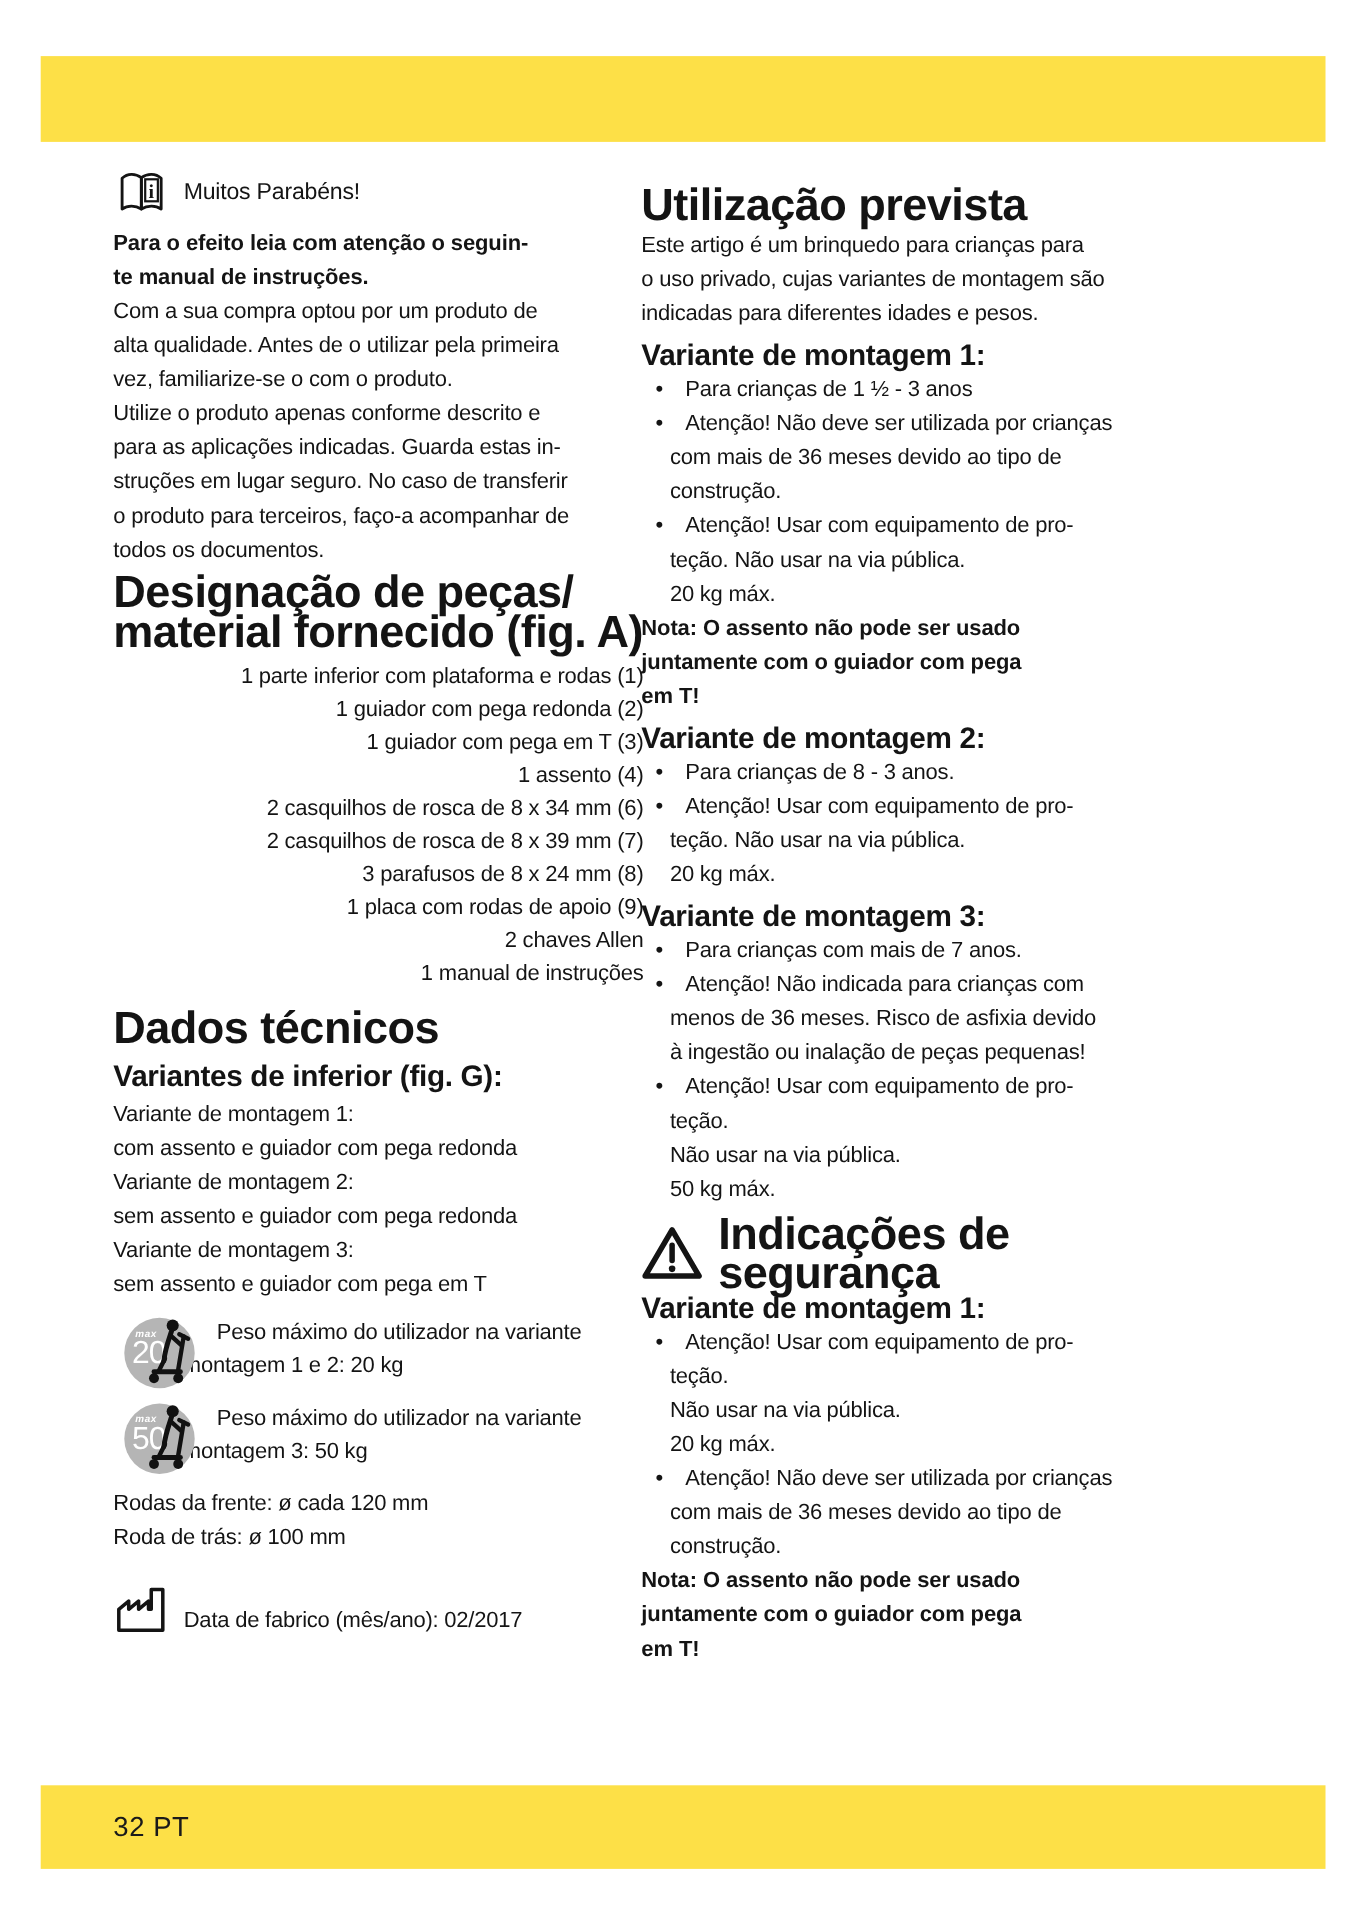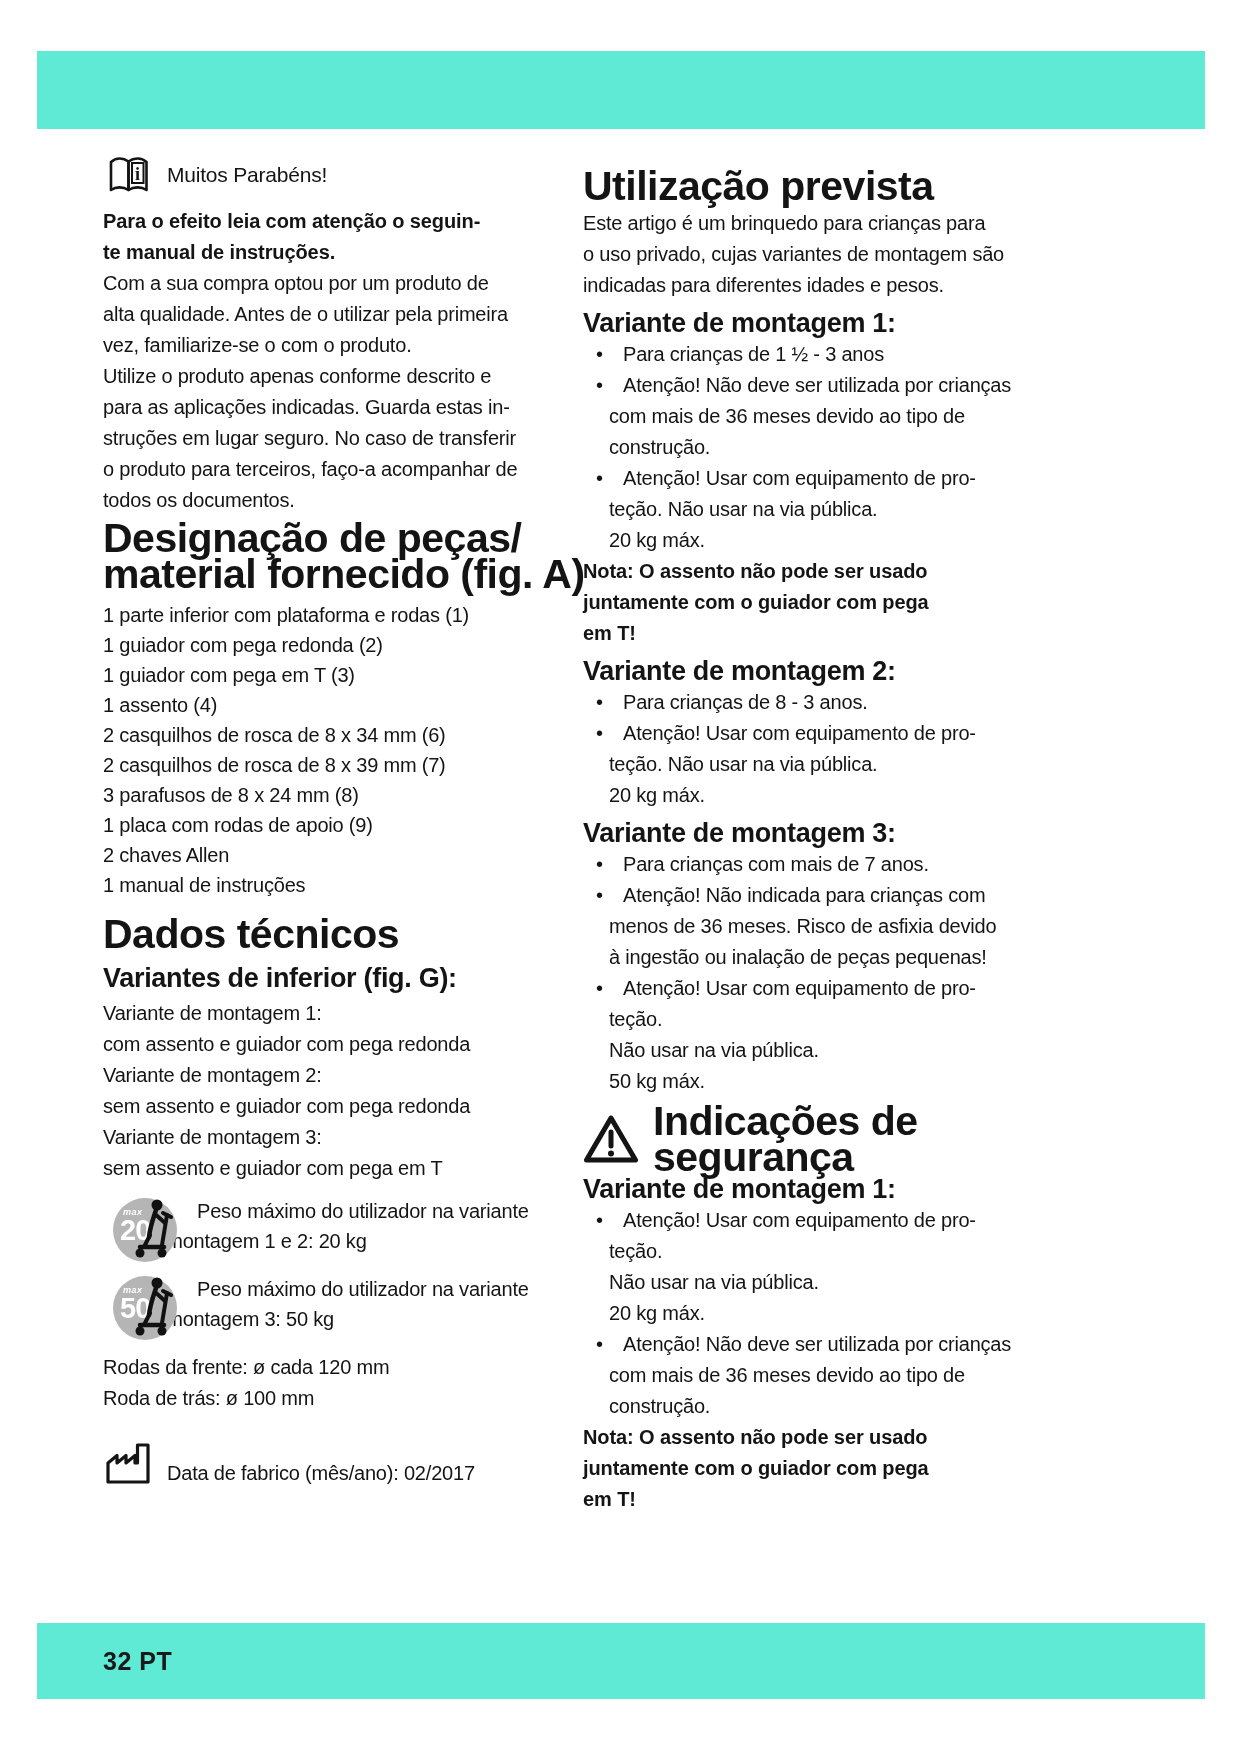--- a/index.html
+++ b/index.html
@@ -4,21 +4,21 @@
 <style>
   html,body { margin:0; padding:0; background:#ffffff; }
   .page {
     position:relative;
     width:1241px; height:1754px;
     background:#ffffff;
     font-family:"Liberation Sans", sans-serif;
     color:#141414;
     overflow:hidden;
   }
-  .bar { position:absolute; left:37px; width:1168px; background:#5eead4;font-weight:bold; }
+  .bar { position:absolute; left:37px; width:1168px; background:#fde047; }
   .bar.header { top:51px; height:78px; }
   .bar.footer { top:1623px; height:76px; display:flex; align-items:center; }
   .footer-label { font-size:25px; color:#1a1a1a; padding-left:66px; letter-spacing:0.5px; }
 
   .col { position:absolute; top:150px; }
   .col-left  { left:103px; width:482px; }
   .col-right { left:583px; width:452px; top:168px; }
 
   p, h1, h2, ul { margin:0; padding:0; }
   .body-text {
@@ -29,38 +29,38 @@
   h1 {
     font-size:41px; line-height:36px; font-weight:700; letter-spacing:-0.5px;
     white-space:pre-line;
   }
   h2 { font-size:27px; line-height:32px; font-weight:700; letter-spacing:-0.3px; }
 
   .intro-row { display:flex; align-items:center; gap:12px; margin-bottom:6px; height:50px; }
   .greeting { font-size:21px; letter-spacing:-0.2px; }
 
   .h1-parts { margin-top:4px; margin-bottom:8px; }
-  .plain-list { list-style:none; }
+  .plain-list { list-style:none;text-align:right; }
   .plain-list li { font-size:20px; line-height:30px; letter-spacing:-0.2px; }
   .h1-tech { margin-top:16px; margin-bottom:10px; }
   .h2-variants { margin-bottom:4px; }
 
   .badge-row { position:relative; margin-top:12px; min-height:66px; }
   .badge {
     position:absolute; left:10px; top:2px;
     width:64px; height:64px; border-radius:50%;
     background:#b5b5b5;
   }
   .badge-max {
     position:absolute; left:10px; top:9px;
     font-size:9px; font-weight:700; color:#ffffff; letter-spacing:0.5px;font-style:italic;
   }
   .badge-num {
     position:absolute; left:7px; top:16px;
-    font-size:29px; font-weight:700; color:#ffffff; letter-spacing:-1px;
+    font-size:29px; font-weight:400; color:#ffffff; letter-spacing:-1px;
   }
   .badge-fig { position:absolute; left:16px; top:-2px; }
   .badge-text { padding-left:36px; text-indent:58px; font-size:20px; line-height:30px; letter-spacing:-0.2px; white-space:pre-line; }
 
   .wheels { margin-top:12px; }
   .manufacture-row { display:flex; align-items:flex-end; gap:14px; margin-top:26px; }
   .manufacture-row .body-text { line-height:26px; }
 
   .usage-p { margin-top:4px; }
   .h2-variant { margin-top:6px; }

